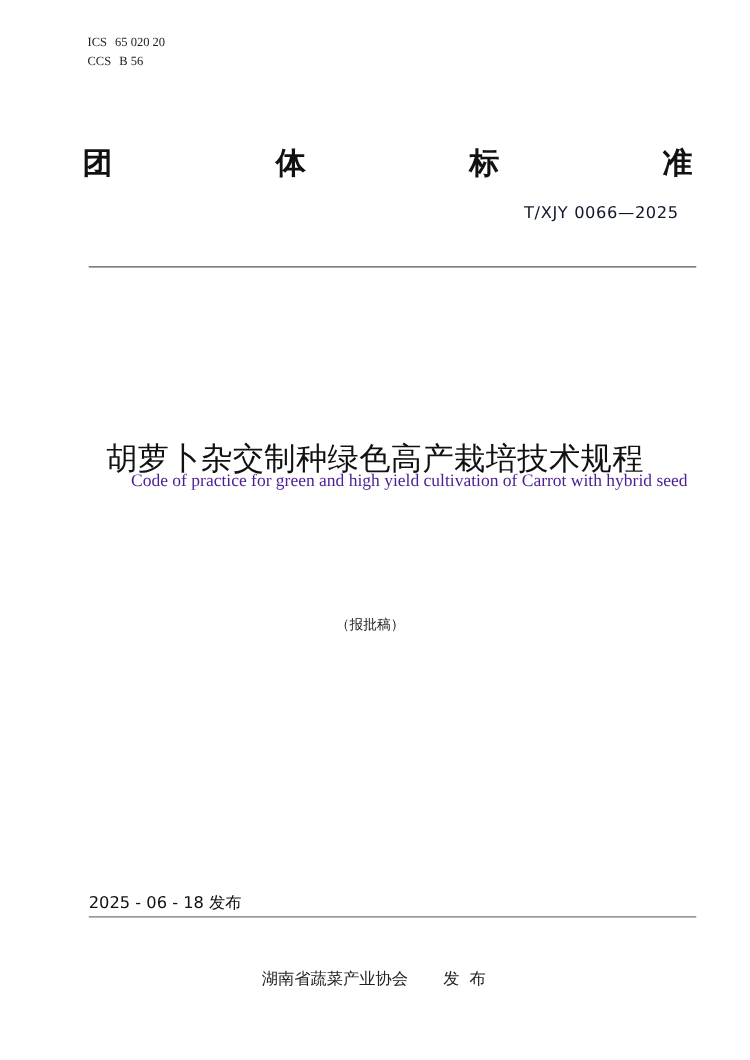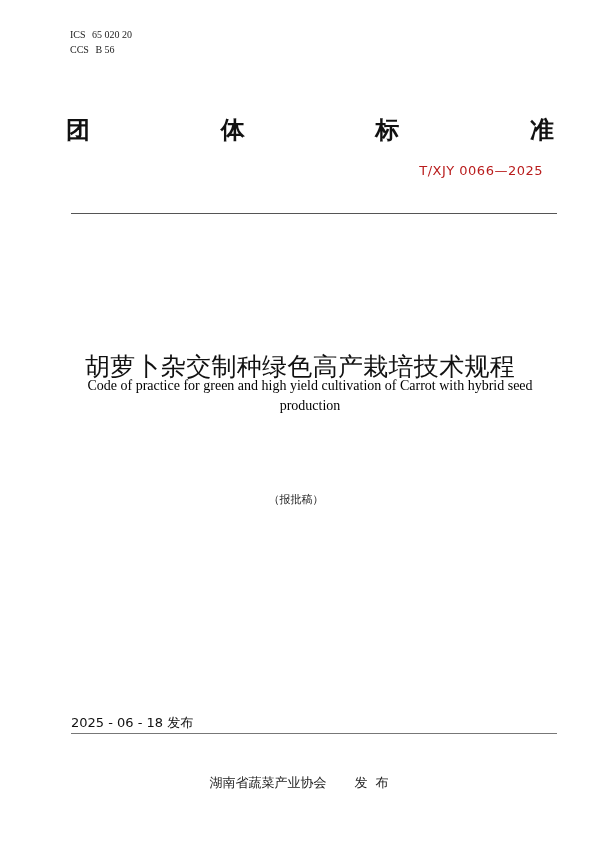--- a/index.html
+++ b/index.html
@@ -40,21 +40,21 @@
       line-height: 32px;
       color: #111;
     }
 
     .std-number {
       right: 57px;
       top: 163px;
       font-family: "DejaVu Sans", sans-serif;
       font-size: 13px;
       letter-spacing: 0.5px;
-      color: #b91c1c;
+      color: #0f172a;
     }
 
     .rule-top {
       left: 71px;
       top: 213px;
       width: 486px;
       height: 0;
       border-top: 1.5px solid #555;
     }
 
@@ -70,25 +70,25 @@
       color: #111;
       padding-left: 0;
       box-sizing: border-box;
       margin-top: 26px;
     }
 
     .title-en {
       left: 70px;
       top: 376px;
       width: 480px;
-      text-align: center;
+      text-align: right;
       font-family: "Liberation Serif", serif;
       font-size: 14px;
       line-height: 20px;
-      color: #000000;
+      color: #4c1d95;
     }
 
     .draft-status {
       left: 0;
       top: 492px;
       width: 580px;
       text-align: center;
       font-family: "DejaVu Sans", sans-serif;
       font-size: 11px;
       color: #222;
@@ -153,21 +153,20 @@
 </div>
 
 <div class="abs std-number">T/XJY 0066—2025</div>
 
 <div class="abs rule-top"></div>
 
 <div class="abs title-cn">胡萝卜杂交制种绿色高产栽培技术规程</div>
 
 <div class="abs title-en">
   <div>Code of practice for green and high yield cultivation of Carrot with hybrid seed</div>
-  <div>production</div>
 </div>
 
 <div class="abs draft-status">（报批稿）</div>
 
 <div class="abs date-row">
   <span>2025 - 06 - 18 发布</span>
 </div>
 
 <div class="abs rule-bottom"></div>
 

